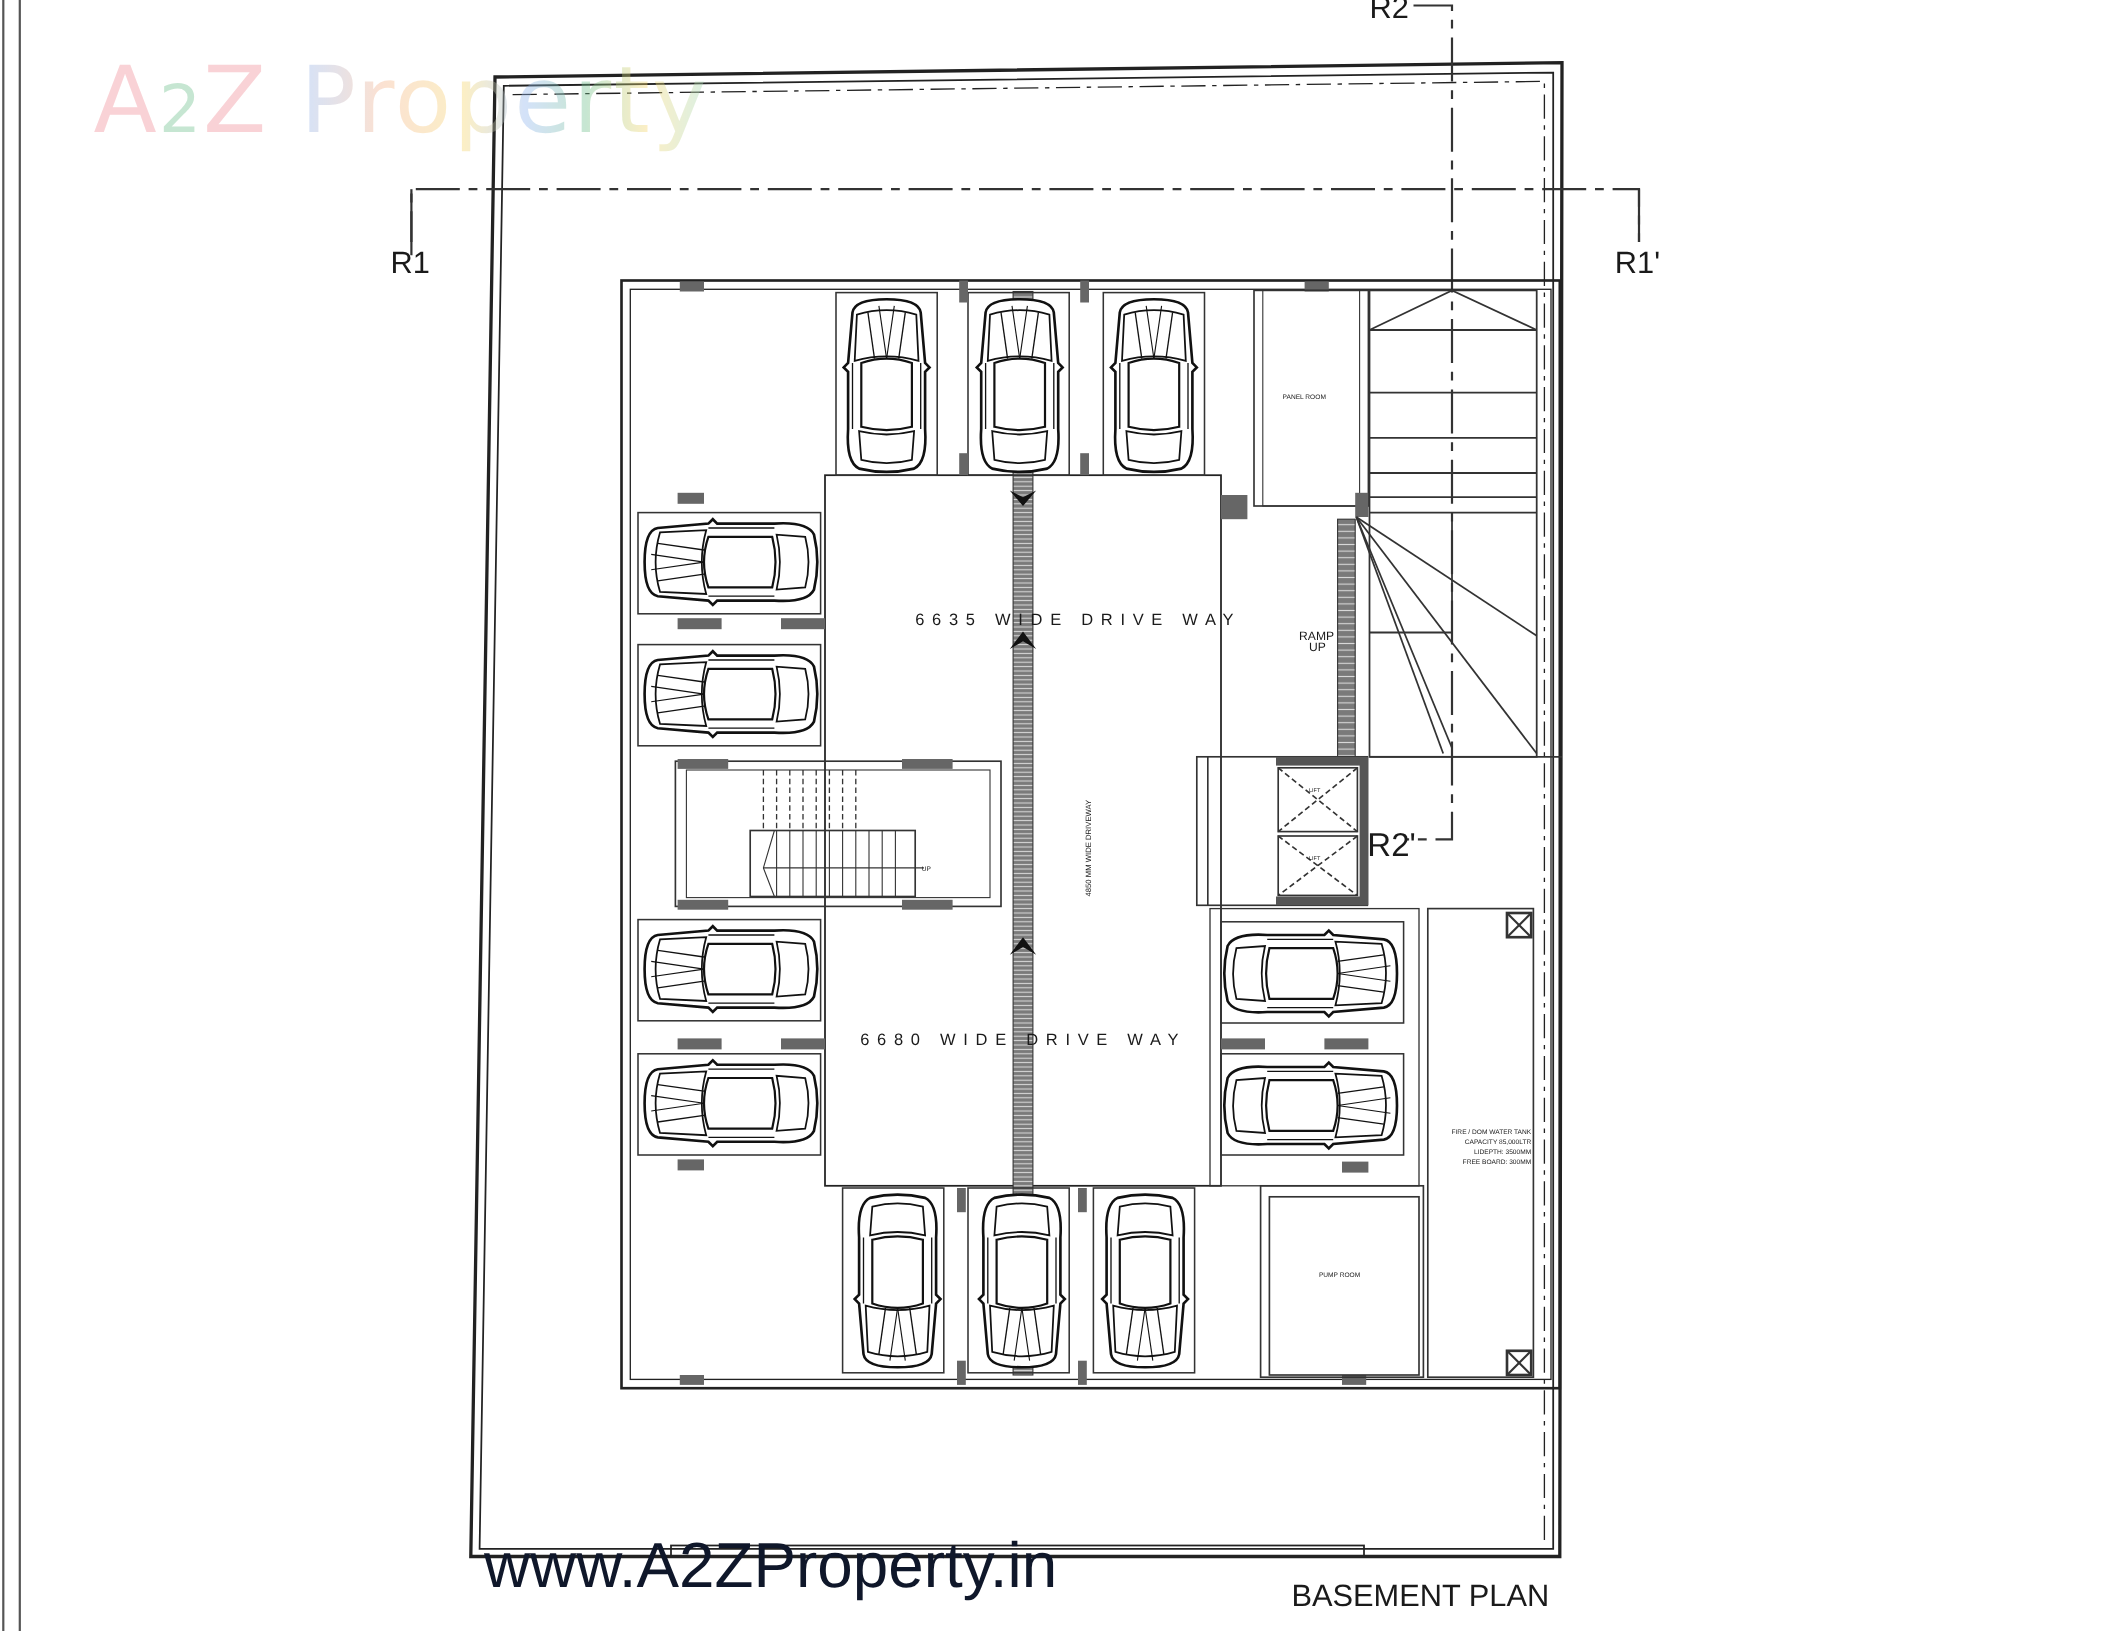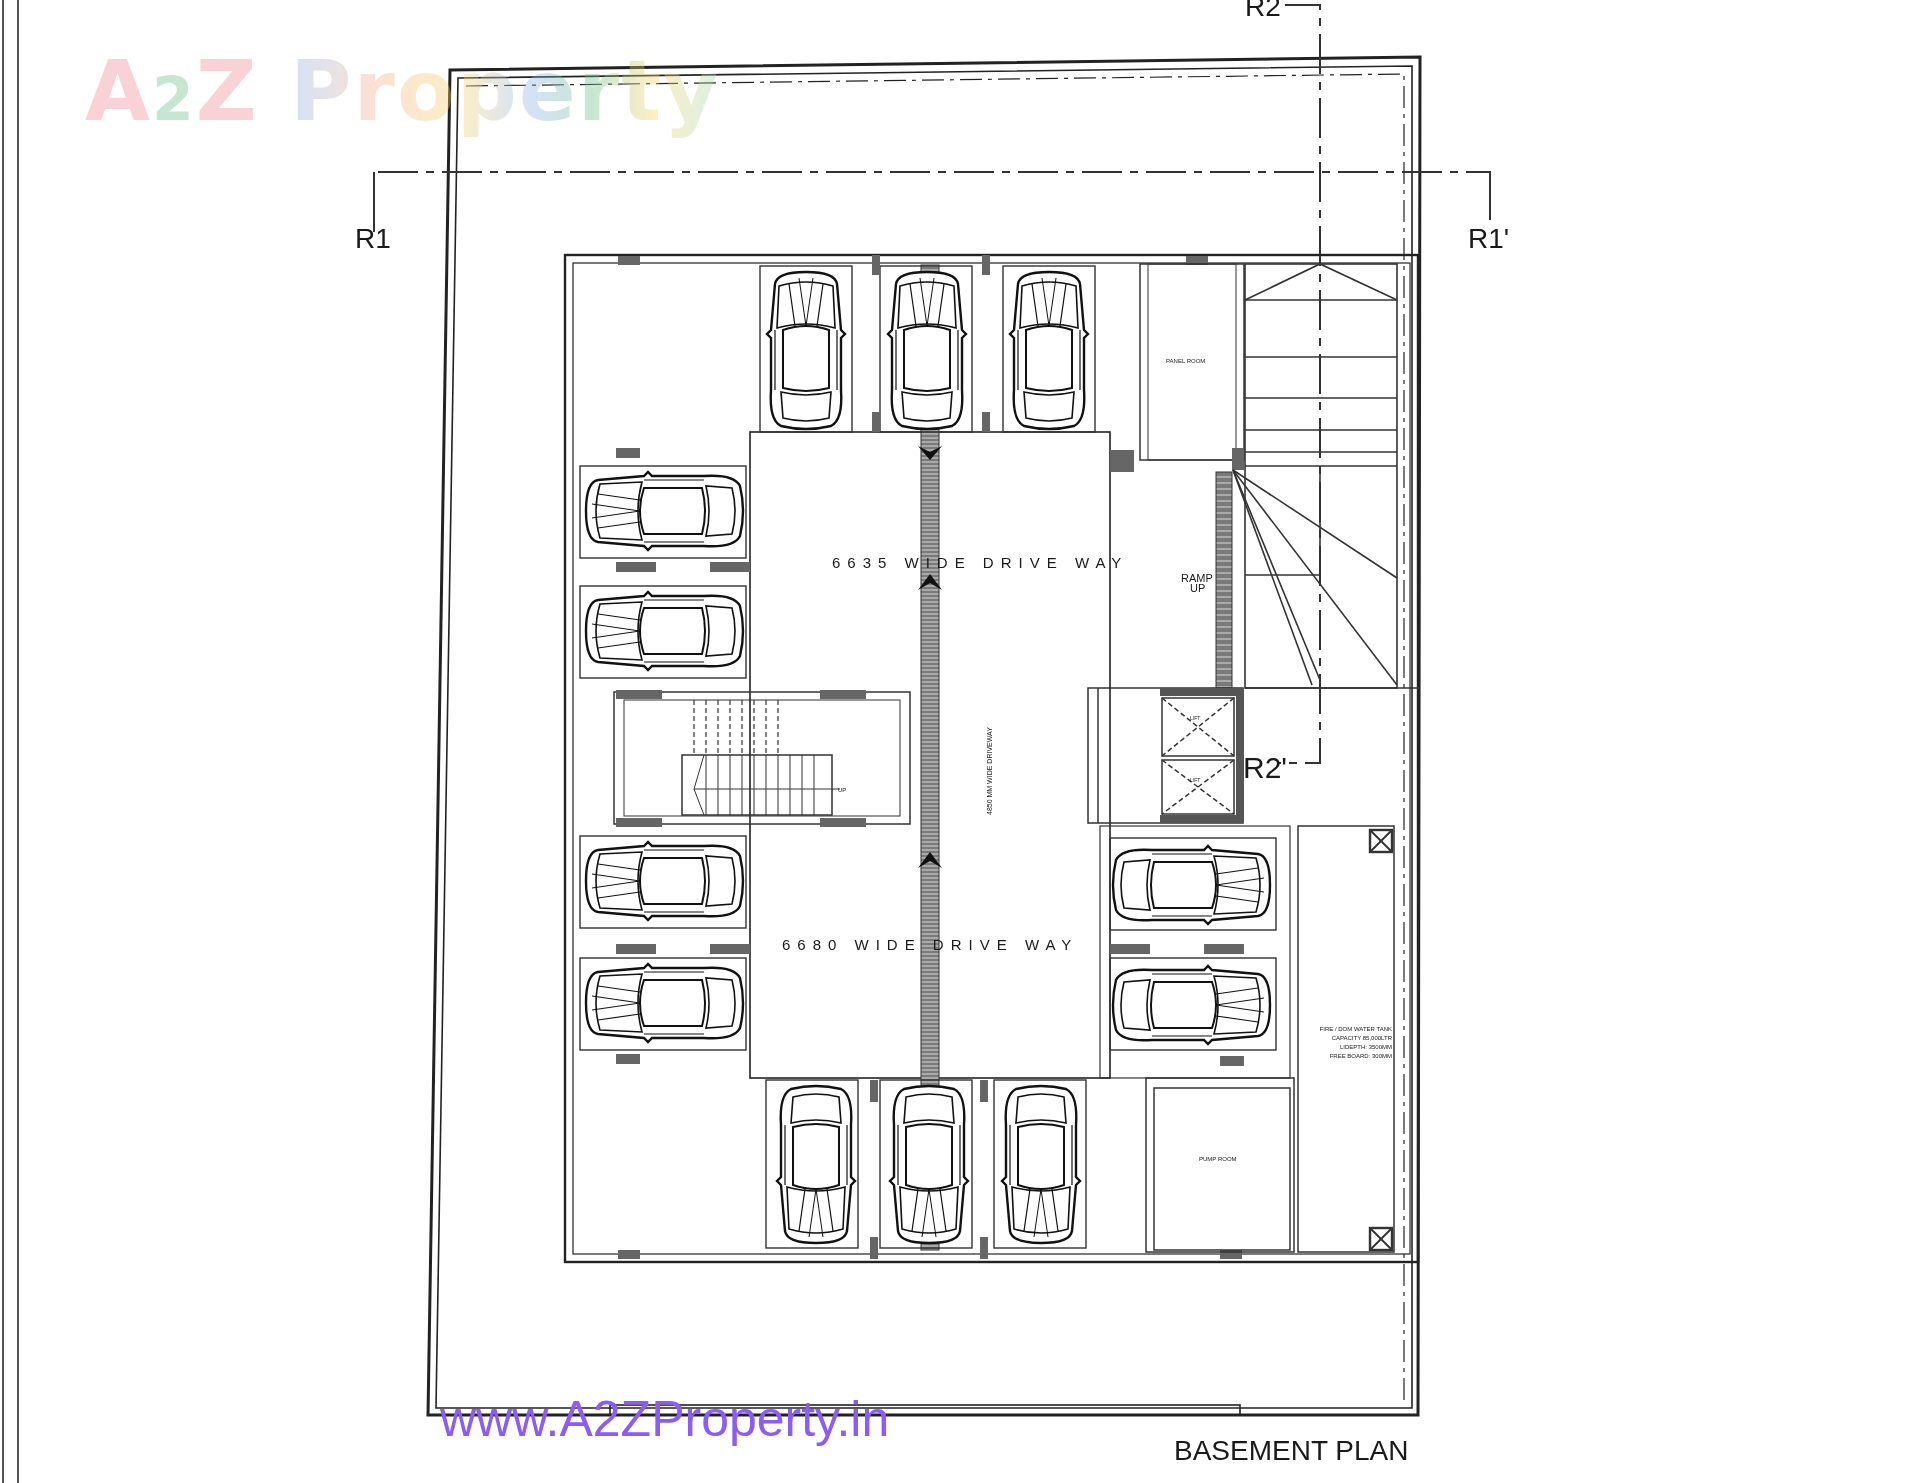--- a/index.html
+++ b/index.html
@@ -1,22 +1,22 @@
 <!DOCTYPE html>
 <html><head>
 <meta charset="utf-8">
 <style>
   html, body { margin:0; padding:0; background:#ffffff; }
   body { width:1920px; height:1483px; position:relative; overflow:hidden;
          font-family:"Liberation Sans", sans-serif; }
   svg.plan { position:absolute; left:0; top:0; }
   .lbl { font-family:"Liberation Sans", sans-serif; fill:#1a1a1a; }
-  .wm { position:absolute; font-family:"DejaVu Sans", sans-serif; font-weight:bold; }
+  .wm { position:absolute; font-family:"DejaVu Sans", sans-serif; font-weight:normal; }
   .wm-logo { left:85px; top:42px; font-size:84px; letter-spacing:2px; opacity:0.38; }
-  .wm-url { left:440px; top:1390px; font-size:50px; color:#8b5cf6; font-weight:normal; font-family:"Liberation Sans", sans-serif; }
+  .wm-url { left:440px; top:1390px; font-size:58px; color:#0f172a; font-weight:normal; font-family:"Liberation Sans", sans-serif; }
 </style>
 </head>
 <body>
 
 <svg class="plan" width="1920" height="1483" viewBox="0 0 1920 1483" xmlns="http://www.w3.org/2000/svg">
   <defs>
 
     <g id="car">
       <path d="M10,14 Q12,2 41,2 Q70,2 72,14 L76,60 L80,64 L76,68 L76,120 Q78,150 66,156 Q41,162 16,156 Q4,150 6,120 L6,68 L2,64 L6,60 Z" fill="#fff" stroke="#111" stroke-width="2.4"></path>
       <path d="M14,16 Q41,8 68,16 L70,58 Q41,50 12,58 Z" fill="none" stroke="#111" stroke-width="1.6"></path>

